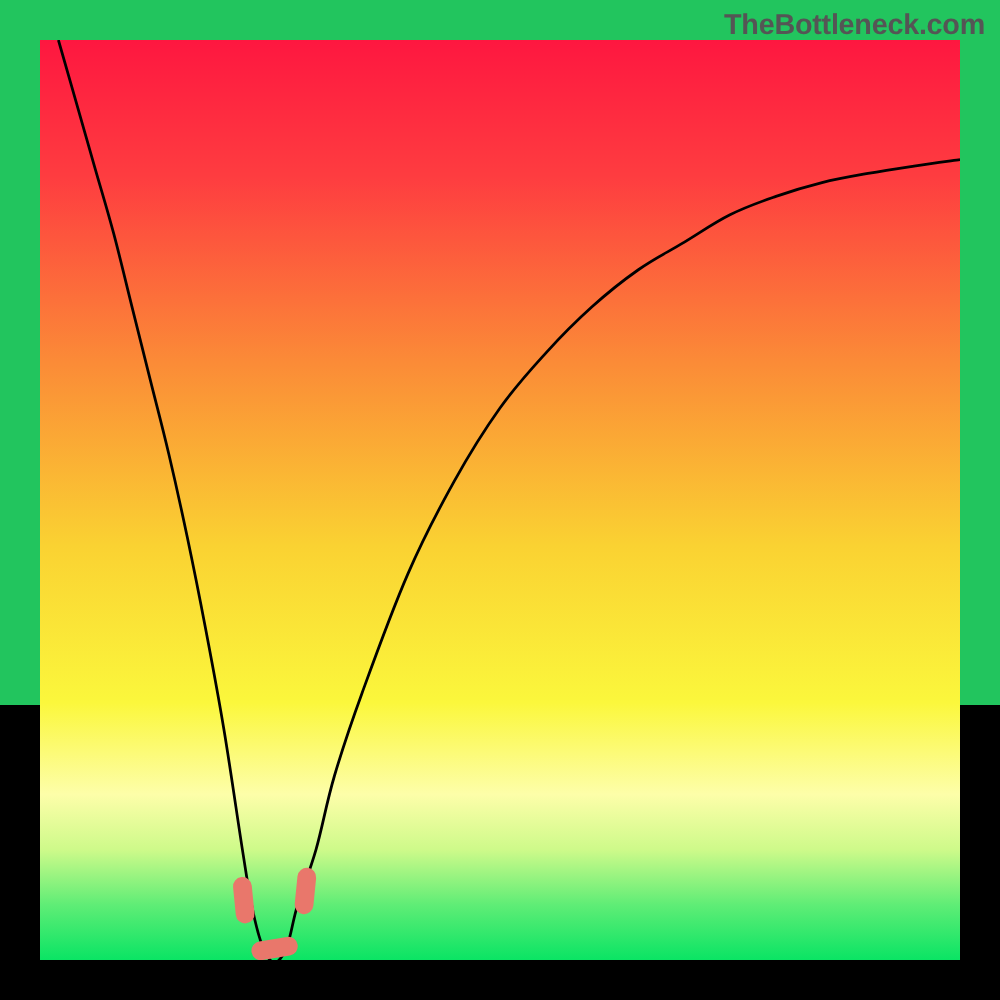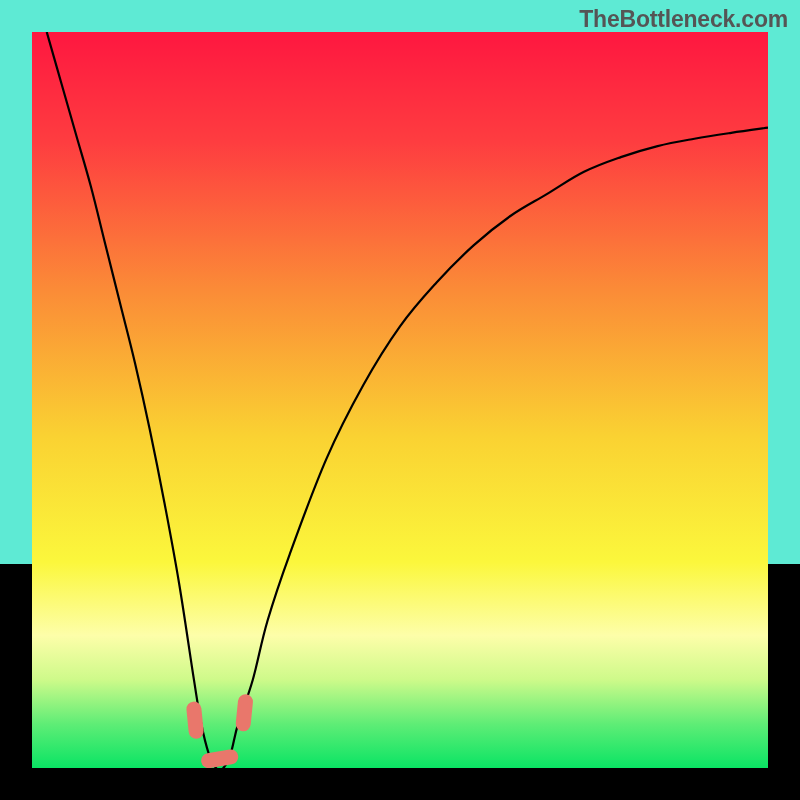--- a/index.html
+++ b/index.html
@@ -8,21 +8,21 @@
     width: 800px;
     height: 800px;
     overflow: hidden;
     background: #000;
     font-family: Arial, Helvetica, sans-serif;
   }
   .frame {
     position: relative;
     width: 800px;
     height: 564px;
-    background: #5eead4;
+    background: #22c55e;
   }
   .watermark {
     position: absolute;
     top: 6px;
     right: 12px;
     color: #555;
     font-size: 23px;
     font-weight: 600;
     letter-spacing: -0.2px;
     z-index: 10;

